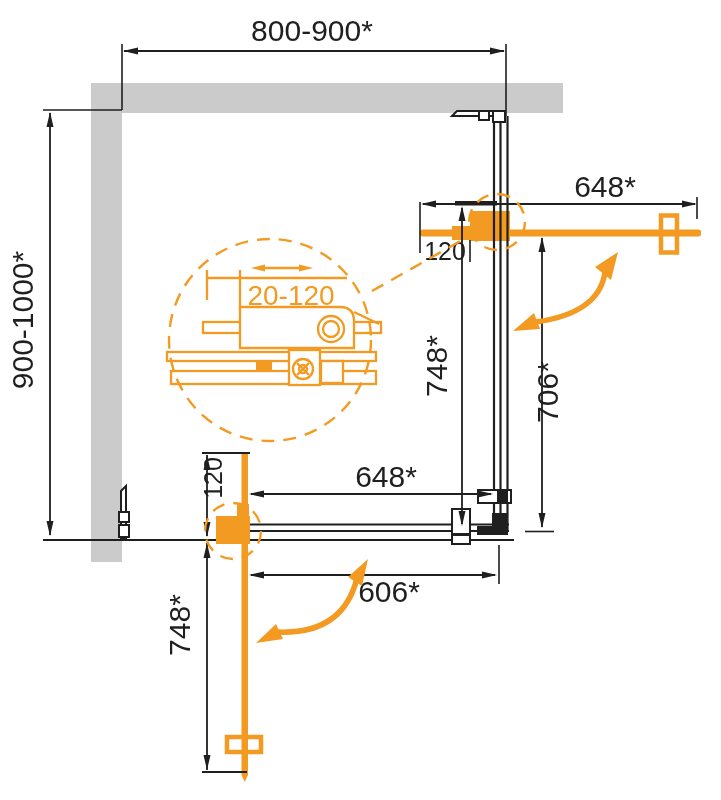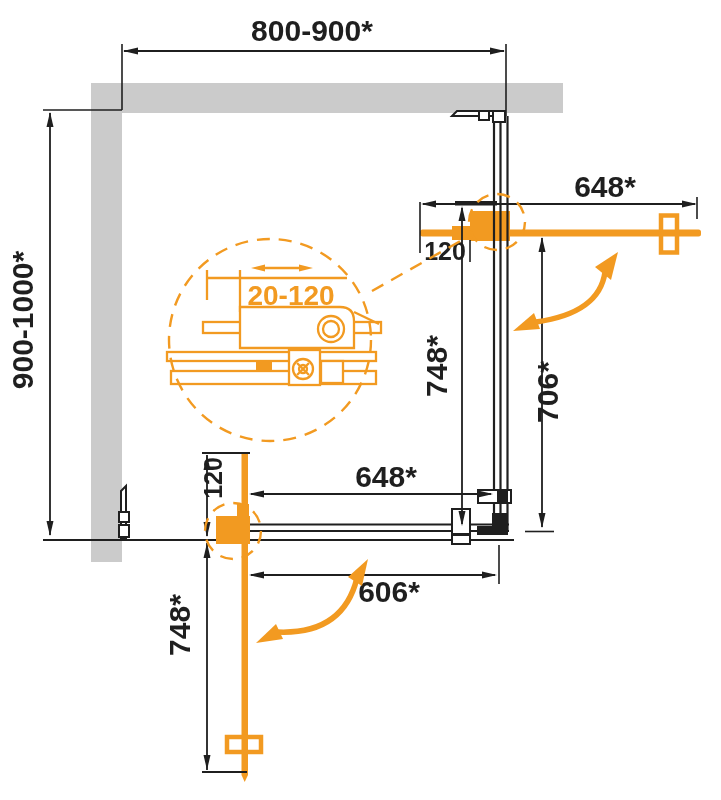--- a/index.html
+++ b/index.html
@@ -1,16 +1,16 @@
 <!DOCTYPE html>
 <html><head>
 <meta charset="utf-8">
 <style>
   html,body{margin:0;padding:0;background:#ffffff;}
-  .stage{width:721px;height:800px;position:relative;background:#ffffff;overflow:hidden;font-weight:bold;}
+  .stage{width:721px;height:800px;position:relative;background:#ffffff;overflow:hidden;}
   svg{display:block;}
   .txt{font-family:"Liberation Sans","DejaVu Sans",sans-serif;fill:#1f1f1f;font-size:30px;}
   .txt-sm{font-family:"Liberation Sans","DejaVu Sans",sans-serif;fill:#1f1f1f;font-size:25px;}
   .otxt{font-family:"Liberation Sans","DejaVu Sans",sans-serif;fill:#F29A21;font-size:28px;}
   .dim{stroke:#1f1f1f;stroke-width:1.8;fill:none;}
   .dimthin{stroke:#1f1f1f;stroke-width:1.6;fill:none;}
   .blk{stroke:#1f1f1f;stroke-width:2.2;fill:none;}
   .blkf{fill:#1f1f1f;stroke:none;}
   .wht{fill:#ffffff;stroke:#1f1f1f;stroke-width:2;}
   .arr{fill:#1f1f1f;stroke:none;}

